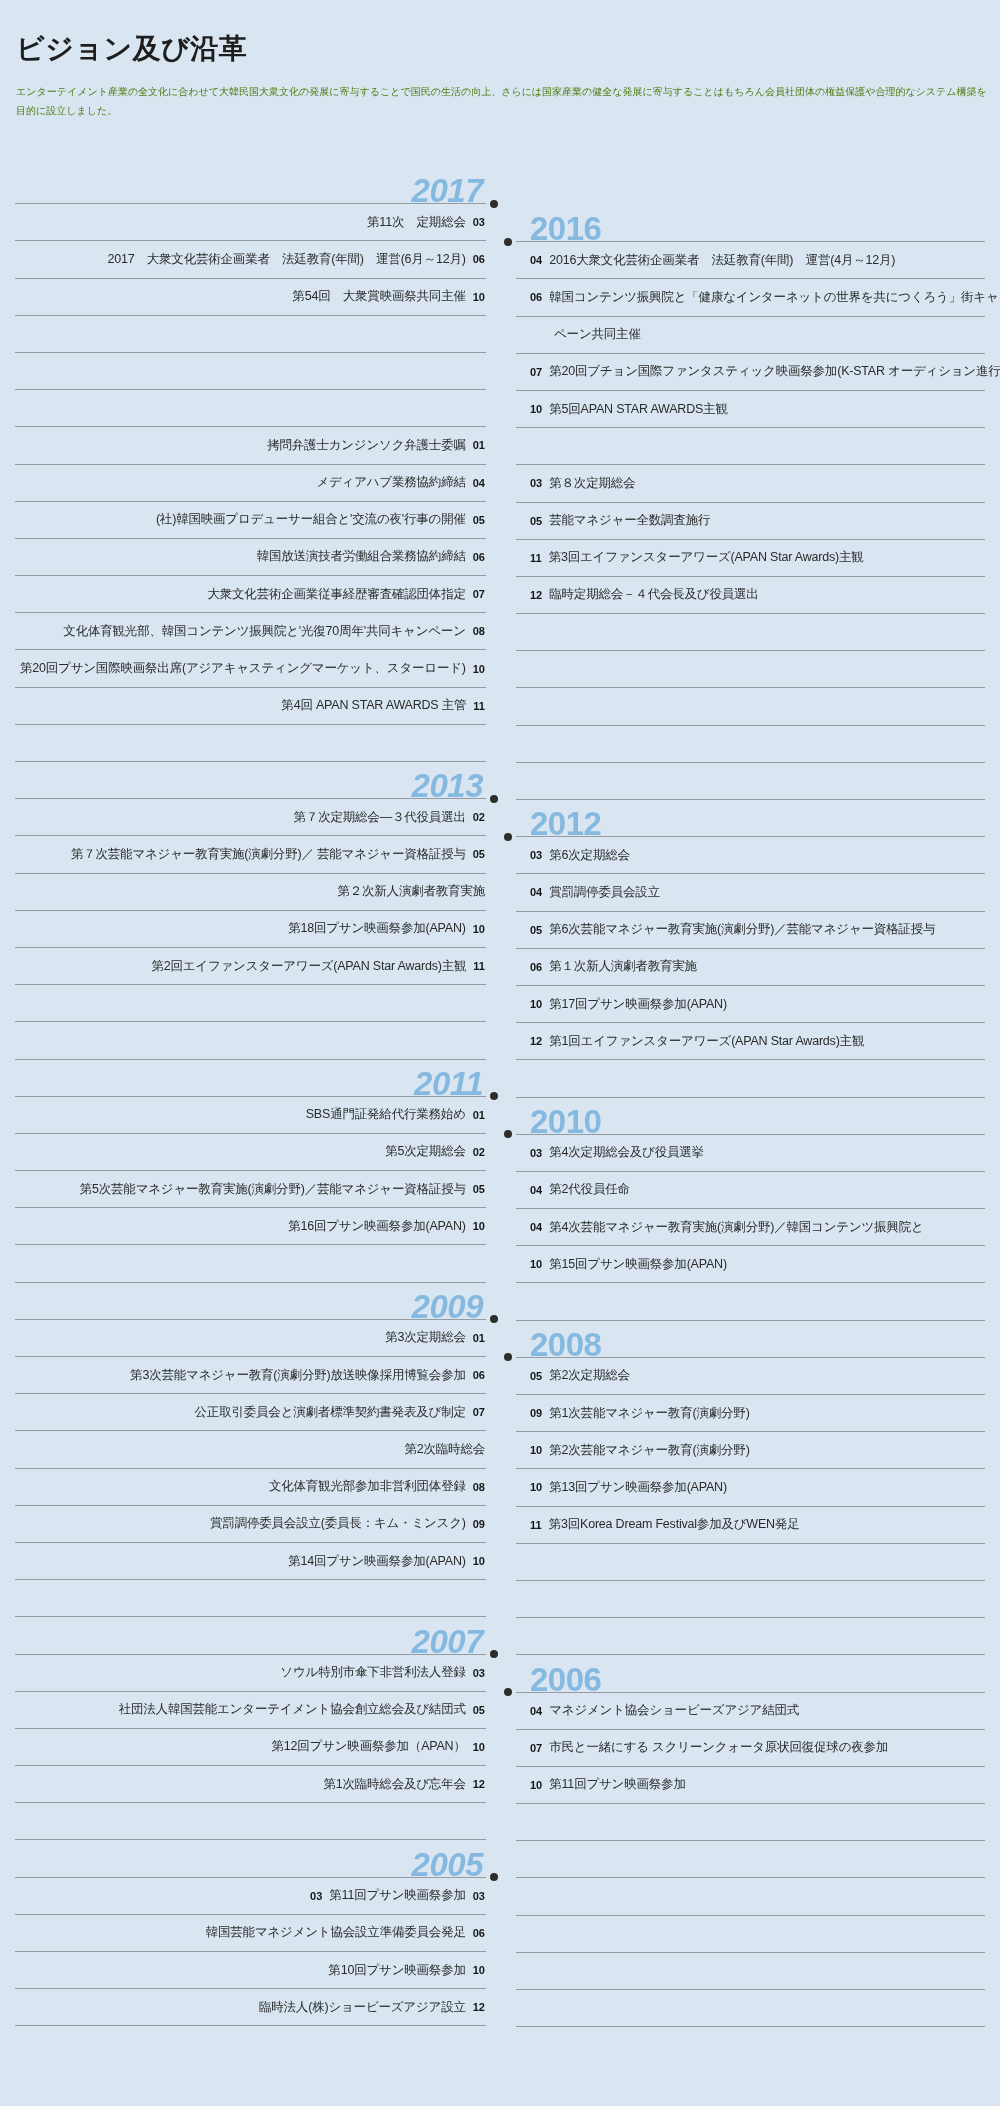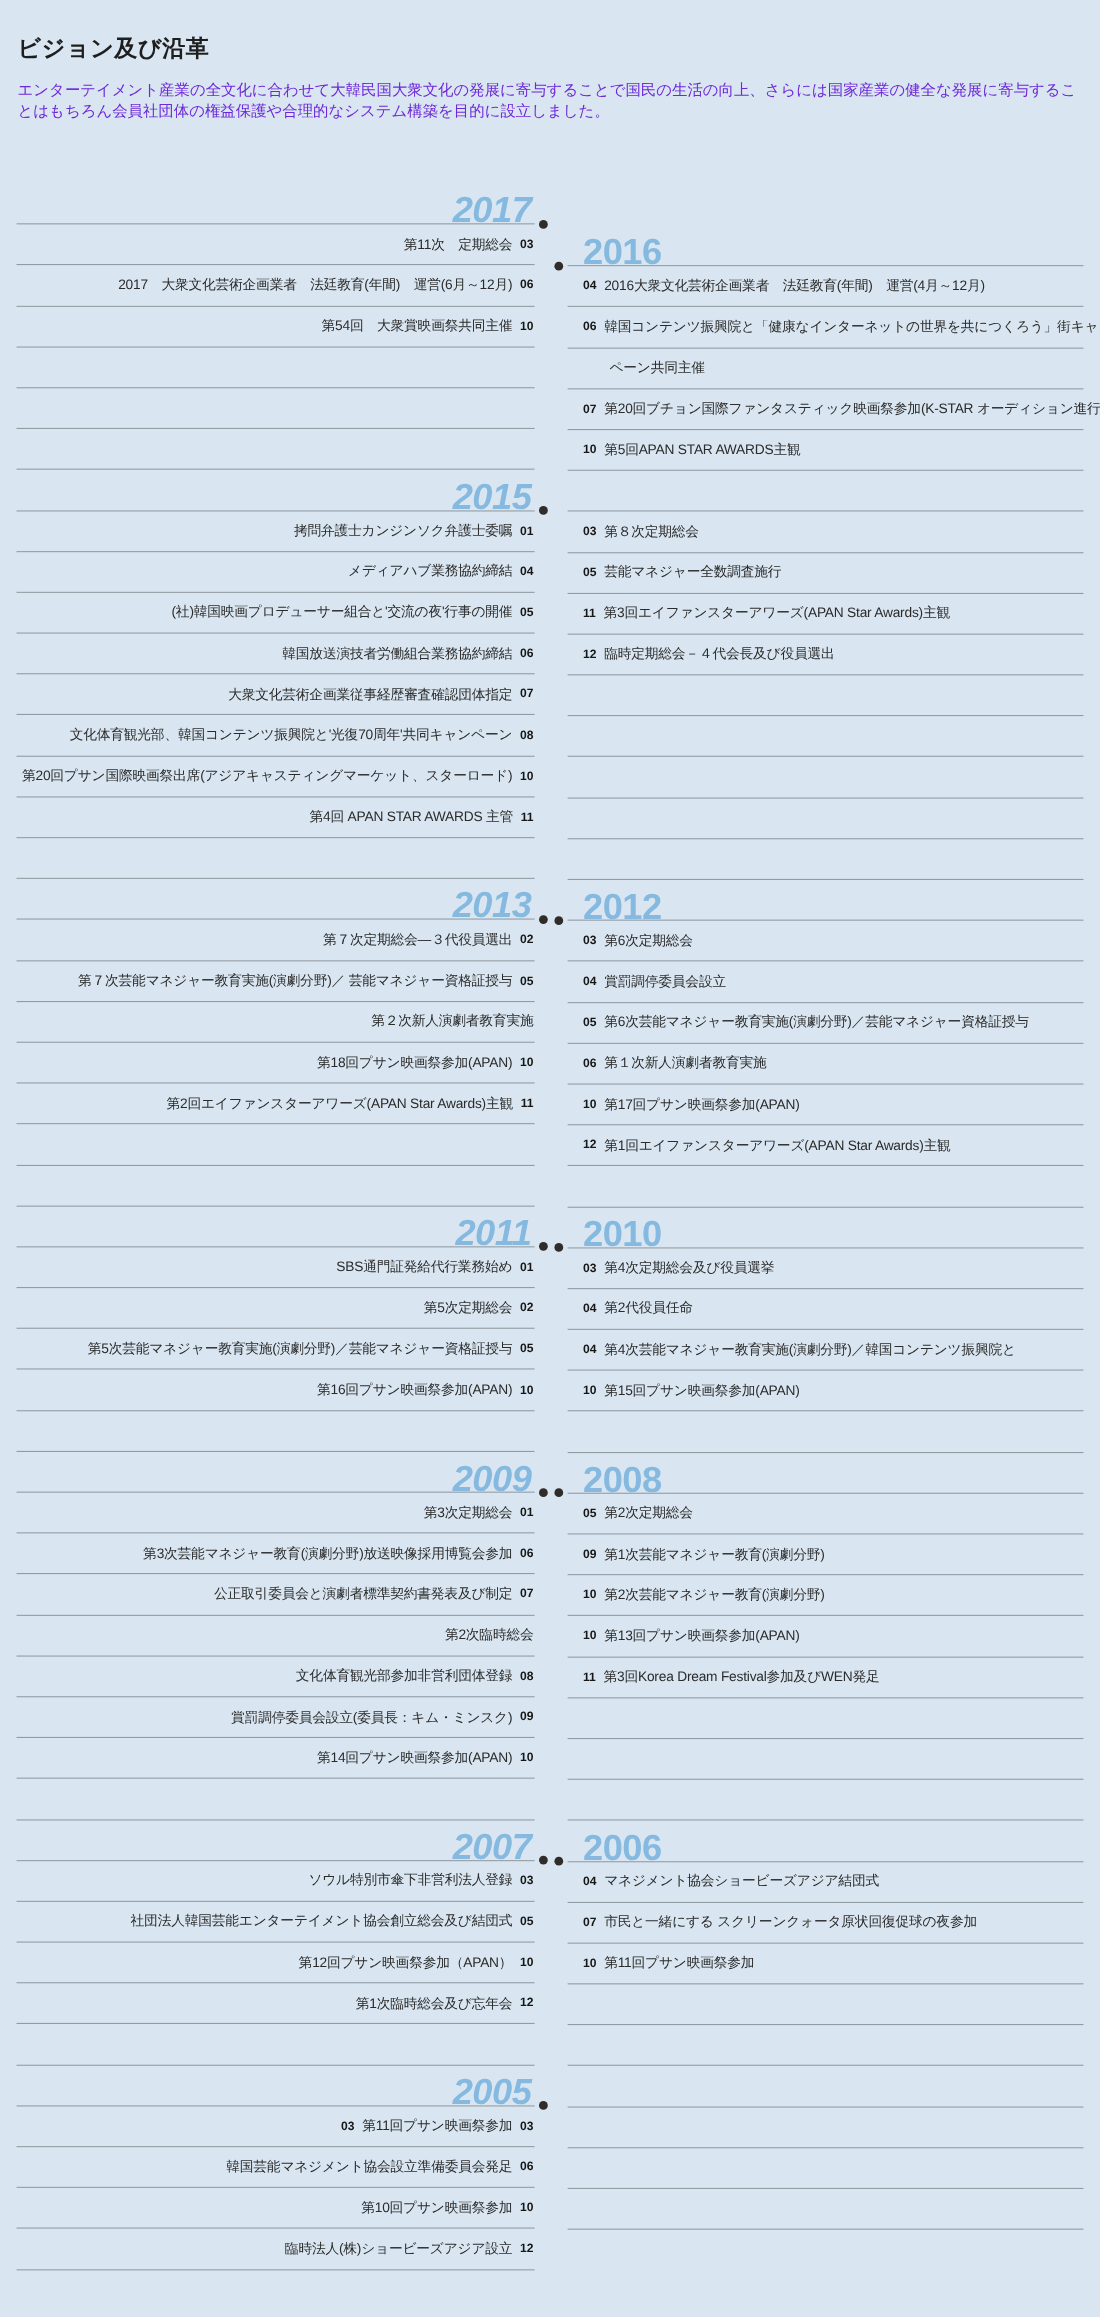--- a/index.html
+++ b/index.html
@@ -6,22 +6,22 @@
     --bg:#d9e6f1; --ink:#1e1e1e; --text:#2b2b2b; --rule:#949ca3;
     --year:#85b9e0; --dot:#2f2c29;
   }
   html,body{margin:0;padding:0;}
   body{
     width:1000px;height:2106px;position:relative;overflow:hidden;
     background:var(--bg);
     font-family:"Liberation Sans","DejaVu Sans",sans-serif;color:var(--text);
   }
   .header{position:absolute;top:30px;left:16px;width:972px;}
-  .page-title{margin:0 0 14px 0;font-size:21px;font-weight:bold;color:var(--ink);letter-spacing:0.5px;}
-  .page-desc{margin:0;font-size:14px;line-height:19px;color:#6d28d9;}
+  .page-title{margin:0 0 14px 0;font-size:28px;font-weight:bold;color:var(--ink);letter-spacing:0.5px;}
+  .page-desc{margin:0;font-size:10px;line-height:19px;color:#4d7c0f;}
 
   .timeline{position:absolute;top:167px;left:15px;width:970px;display:flex;align-items:flex-start;}
   .col{box-sizing:border-box;}
   .col-left{width:471px;}
   .col-right{width:469px;margin-left:30px;margin-top:38px;}
 
   .row{
     box-sizing:border-box;height:37.2px;position:relative;
     border-bottom:1px solid var(--rule);
     display:flex;align-items:center;gap:7px;
@@ -71,24 +71,20 @@
         <span class="event-text">2017　大衆文化芸術企画業者　法廷教育(年間)　運営(6月～12月)</span>
         <span class="month">06</span>
       </div>
       <div class="row event">
         <span class="event-text">第54回　大衆賞映画祭共同主催</span>
         <span class="month">10</span>
       </div>
       <div class="row empty"></div>
       <div class="row empty"></div>
       <div class="row empty"></div>
-      <div class="row year">
-        <span class="year-label">2015</span>
-        <span class="dot"></span>
-      </div>
       <div class="row event">
         <span class="event-text">拷問弁護士カンジンソク弁護士委嘱</span>
         <span class="month">01</span>
       </div>
       <div class="row event">
         <span class="event-text">メディアハブ業務協約締結</span>
         <span class="month">04</span>
       </div>
       <div class="row event">
         <span class="event-text">(社)韓国映画プロデューサー組合と'交流の夜'行事の開催</span>

